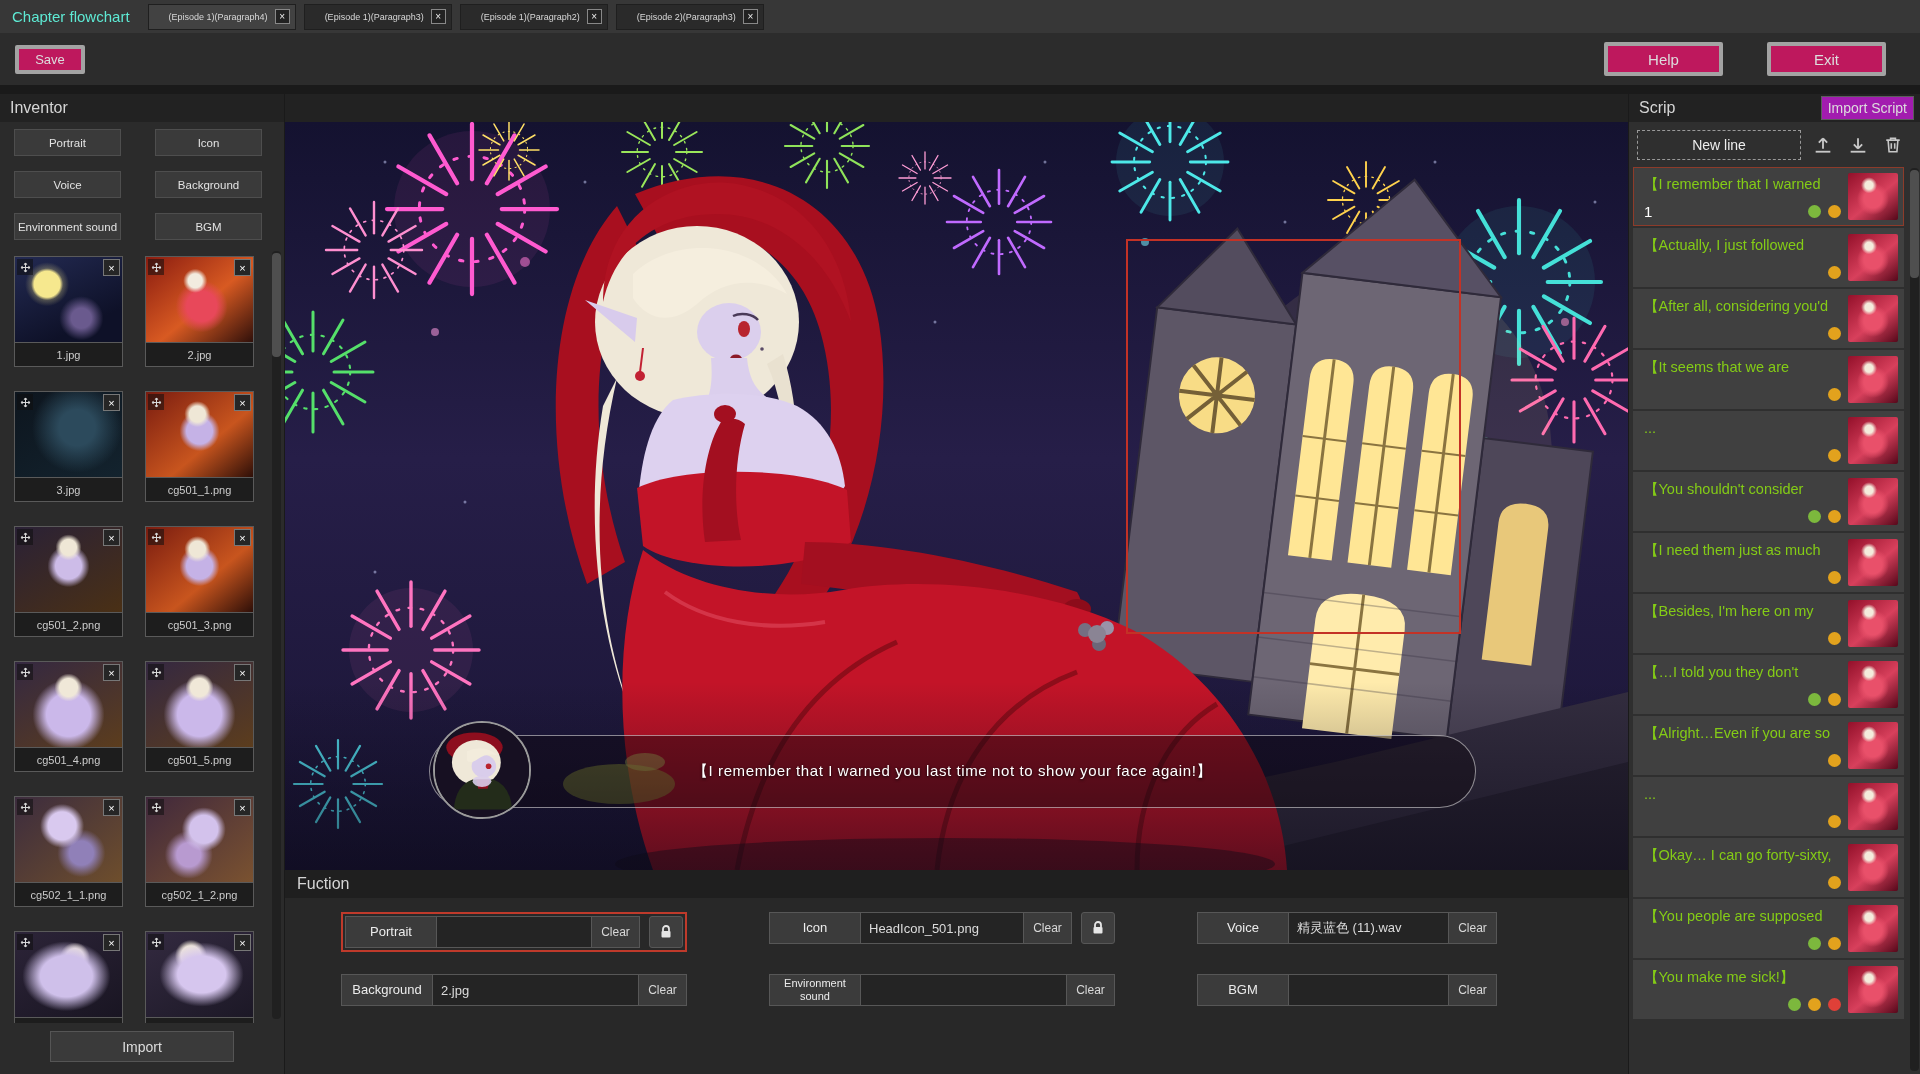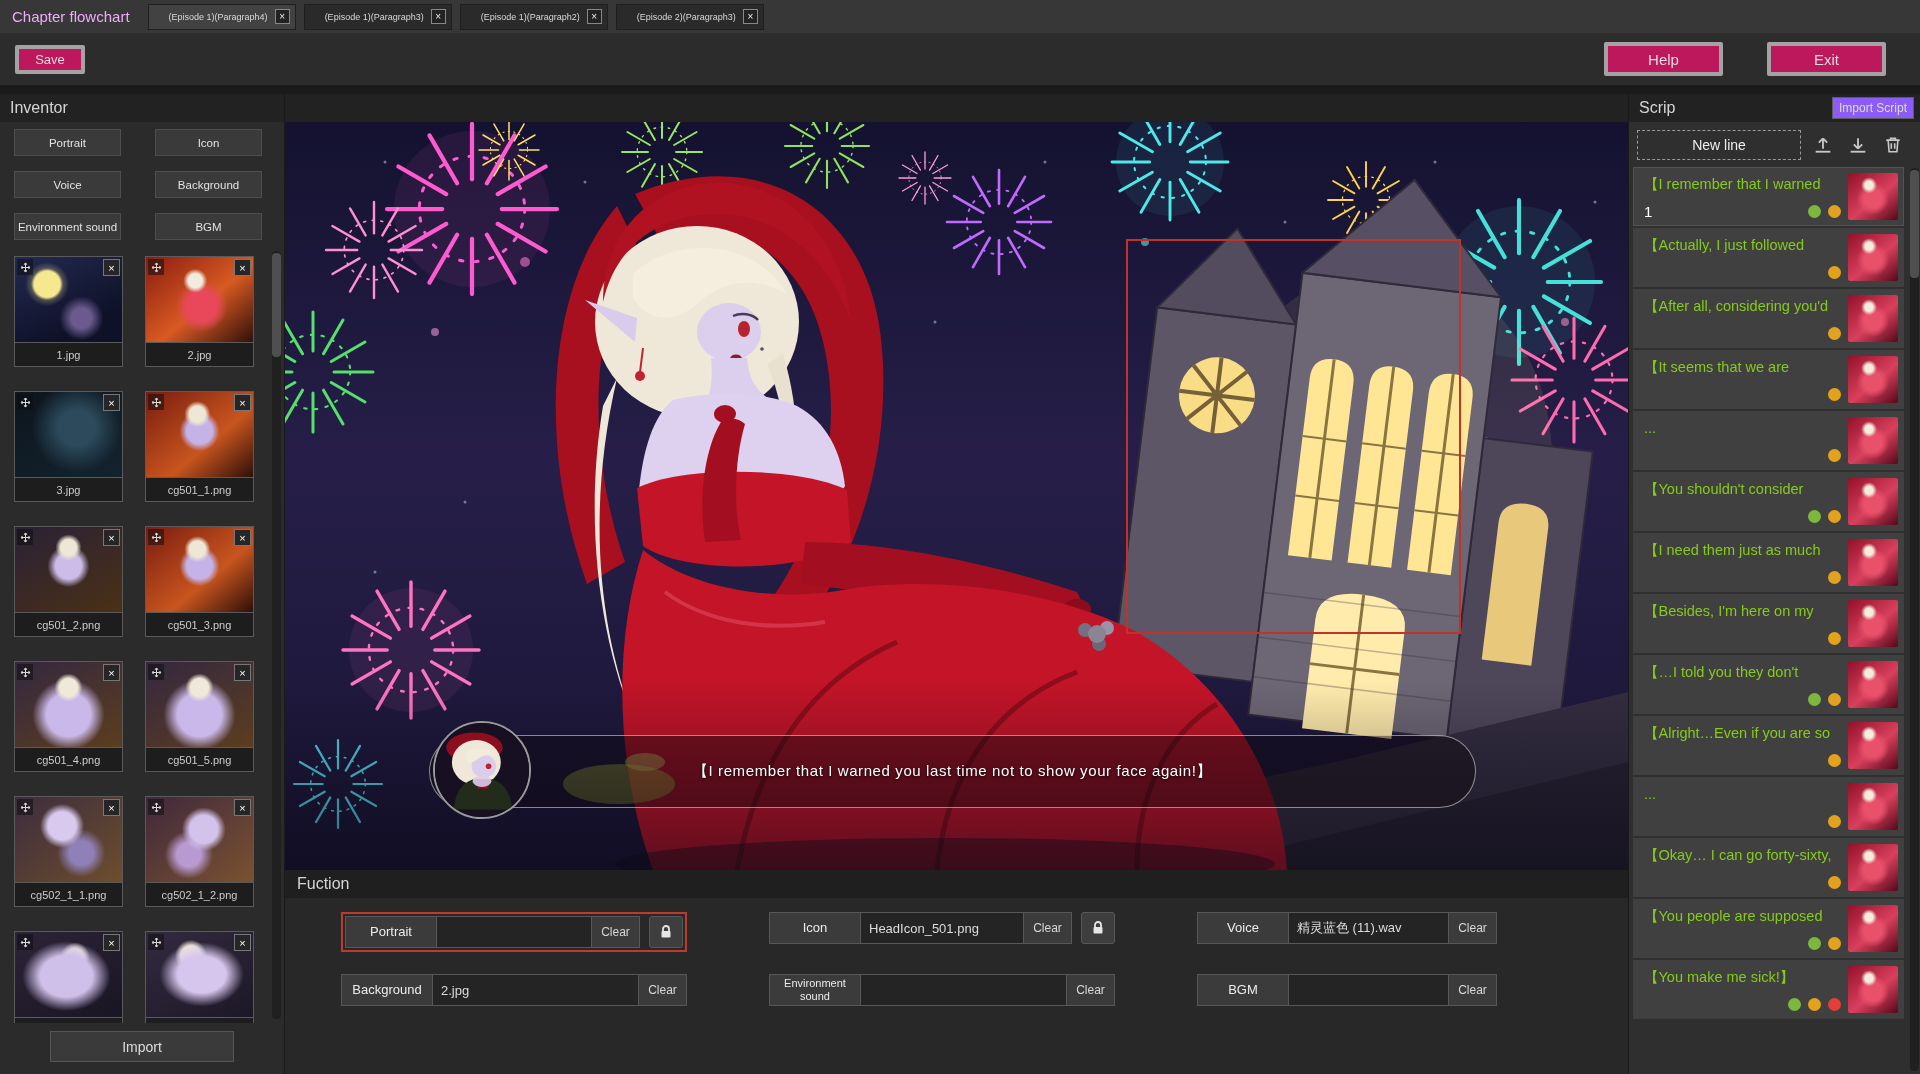--- a/index.html
+++ b/index.html
@@ -3,21 +3,21 @@
 <meta charset="utf-8">
 <style>
 *{margin:0;padding:0;box-sizing:border-box}
 html,body{width:1920px;height:1074px;overflow:hidden;background:#1a1a1a;font-family:"Liberation Sans",sans-serif}
 button{font-family:inherit;border:none;cursor:pointer;background:none;color:inherit}
 
 .app{width:100%;height:100%;display:flex;flex-direction:column}
 
 
 .tabbar{height:33px;background:#373737;display:flex;align-items:center;flex:0 0 auto}
-.flowchart-label{color:#f0abfc;font-size:15px;padding:0 18px 0 12px;white-space:nowrap}
+.flowchart-label{color:#5eead4;font-size:15px;padding:0 18px 0 12px;white-space:nowrap}
 .tab{height:26px;display:flex;align-items:center;background:#2a2a2a;margin-right:8px;padding:0 5px 0 20px;border:1px solid #1f1f1f}
 .tab.active{background:#424242}
 .tab-label{color:#d8d8d8;font-size:9px;white-space:nowrap}
 .tab-close{width:15px;height:15px;margin-left:7px;background:#222;border:1px solid #888;color:#eee;font-size:10px;line-height:13px;text-align:center;flex:0 0 auto}
 
 
 .toolbar{height:52px;background:#2c2c2c;display:flex;align-items:center;padding:0 34px 0 15px;flex:0 0 auto;margin-bottom:9px}
 .btn{background:#be185d;color:#ddd;border:4px solid #a3a3a3;border-radius:2px}
 .save-btn{width:70px;height:29px;font-size:13px}
 .spacer{flex:1}
@@ -72,21 +72,21 @@
 .field-label.small{font-size:11px;padding:0 4px}
 .field-input{flex:1;background:#242424;border:1px solid #575757;border-left:none;color:#dcdcdc;font-size:13px;display:flex;align-items:center;padding:0 8px;min-width:0;white-space:nowrap;overflow:hidden}
 .clear-btn{width:48px;background:#3b3b3b;border:1px solid #575757;border-left:none;color:#d8d8d8;font-size:12px;flex:0 0 auto}
 .lock-btn{width:34px;margin-left:9px;background:#3e3e3e;border:1px solid #575757;border-radius:3px;display:flex;align-items:center;justify-content:center;flex:0 0 auto}
 .portrait-outline{display:flex;border:2px solid #bf3a2b;padding:2px;height:40px;align-items:stretch}
 .portrait-outline .field{height:auto;flex:1}
 
 
 .right-panel{width:292px;background:#2f2f2f;display:flex;flex-direction:column;position:relative;flex:0 0 auto;border-left:1px solid #1a1a1a}
 .right-header{justify-content:space-between;padding-right:6px}
-.import-script-btn{background:#8b5cf6;border:1px solid #5c5c5c;color:#ddd;font-size:12px;padding:3px 6px}
+.import-script-btn{background:#a21caf;border:1px solid #5c5c5c;color:#ddd;font-size:14px;padding:3px 6px}
 .script-toolbar{height:45px;display:flex;align-items:center;padding:0 14px 0 8px;gap:9px;flex:0 0 auto}
 .new-line-btn{flex:1;height:30px;background:#2f2f2f;border:1px dashed #9a9a9a;color:#eee;font-size:14px}
 .icon-btn{width:26px;height:26px;display:flex;align-items:center;justify-content:center;padding:0;flex:0 0 auto}
 .script-list{flex:1;overflow:hidden;display:flex;flex-direction:column;gap:2px;padding:0 16px 0 4px}
 .script-row{flex:0 0 59px;background:#404040;position:relative;padding:7px 64px 4px 10px;border:1px solid transparent}
 .script-row.selected{border-color:#8d3b2a}
 .row-text{color:#84cc16;font-size:14.5px;line-height:1.25;white-space:nowrap;overflow:hidden}
 .row-thumb{position:absolute;right:5px;top:5px;bottom:5px;width:50px;border-radius:2px}
 .row-dots{position:absolute;right:62px;bottom:7px;display:flex;gap:7px}
 .dot{width:13px;height:13px;border-radius:50%;display:inline-block}

